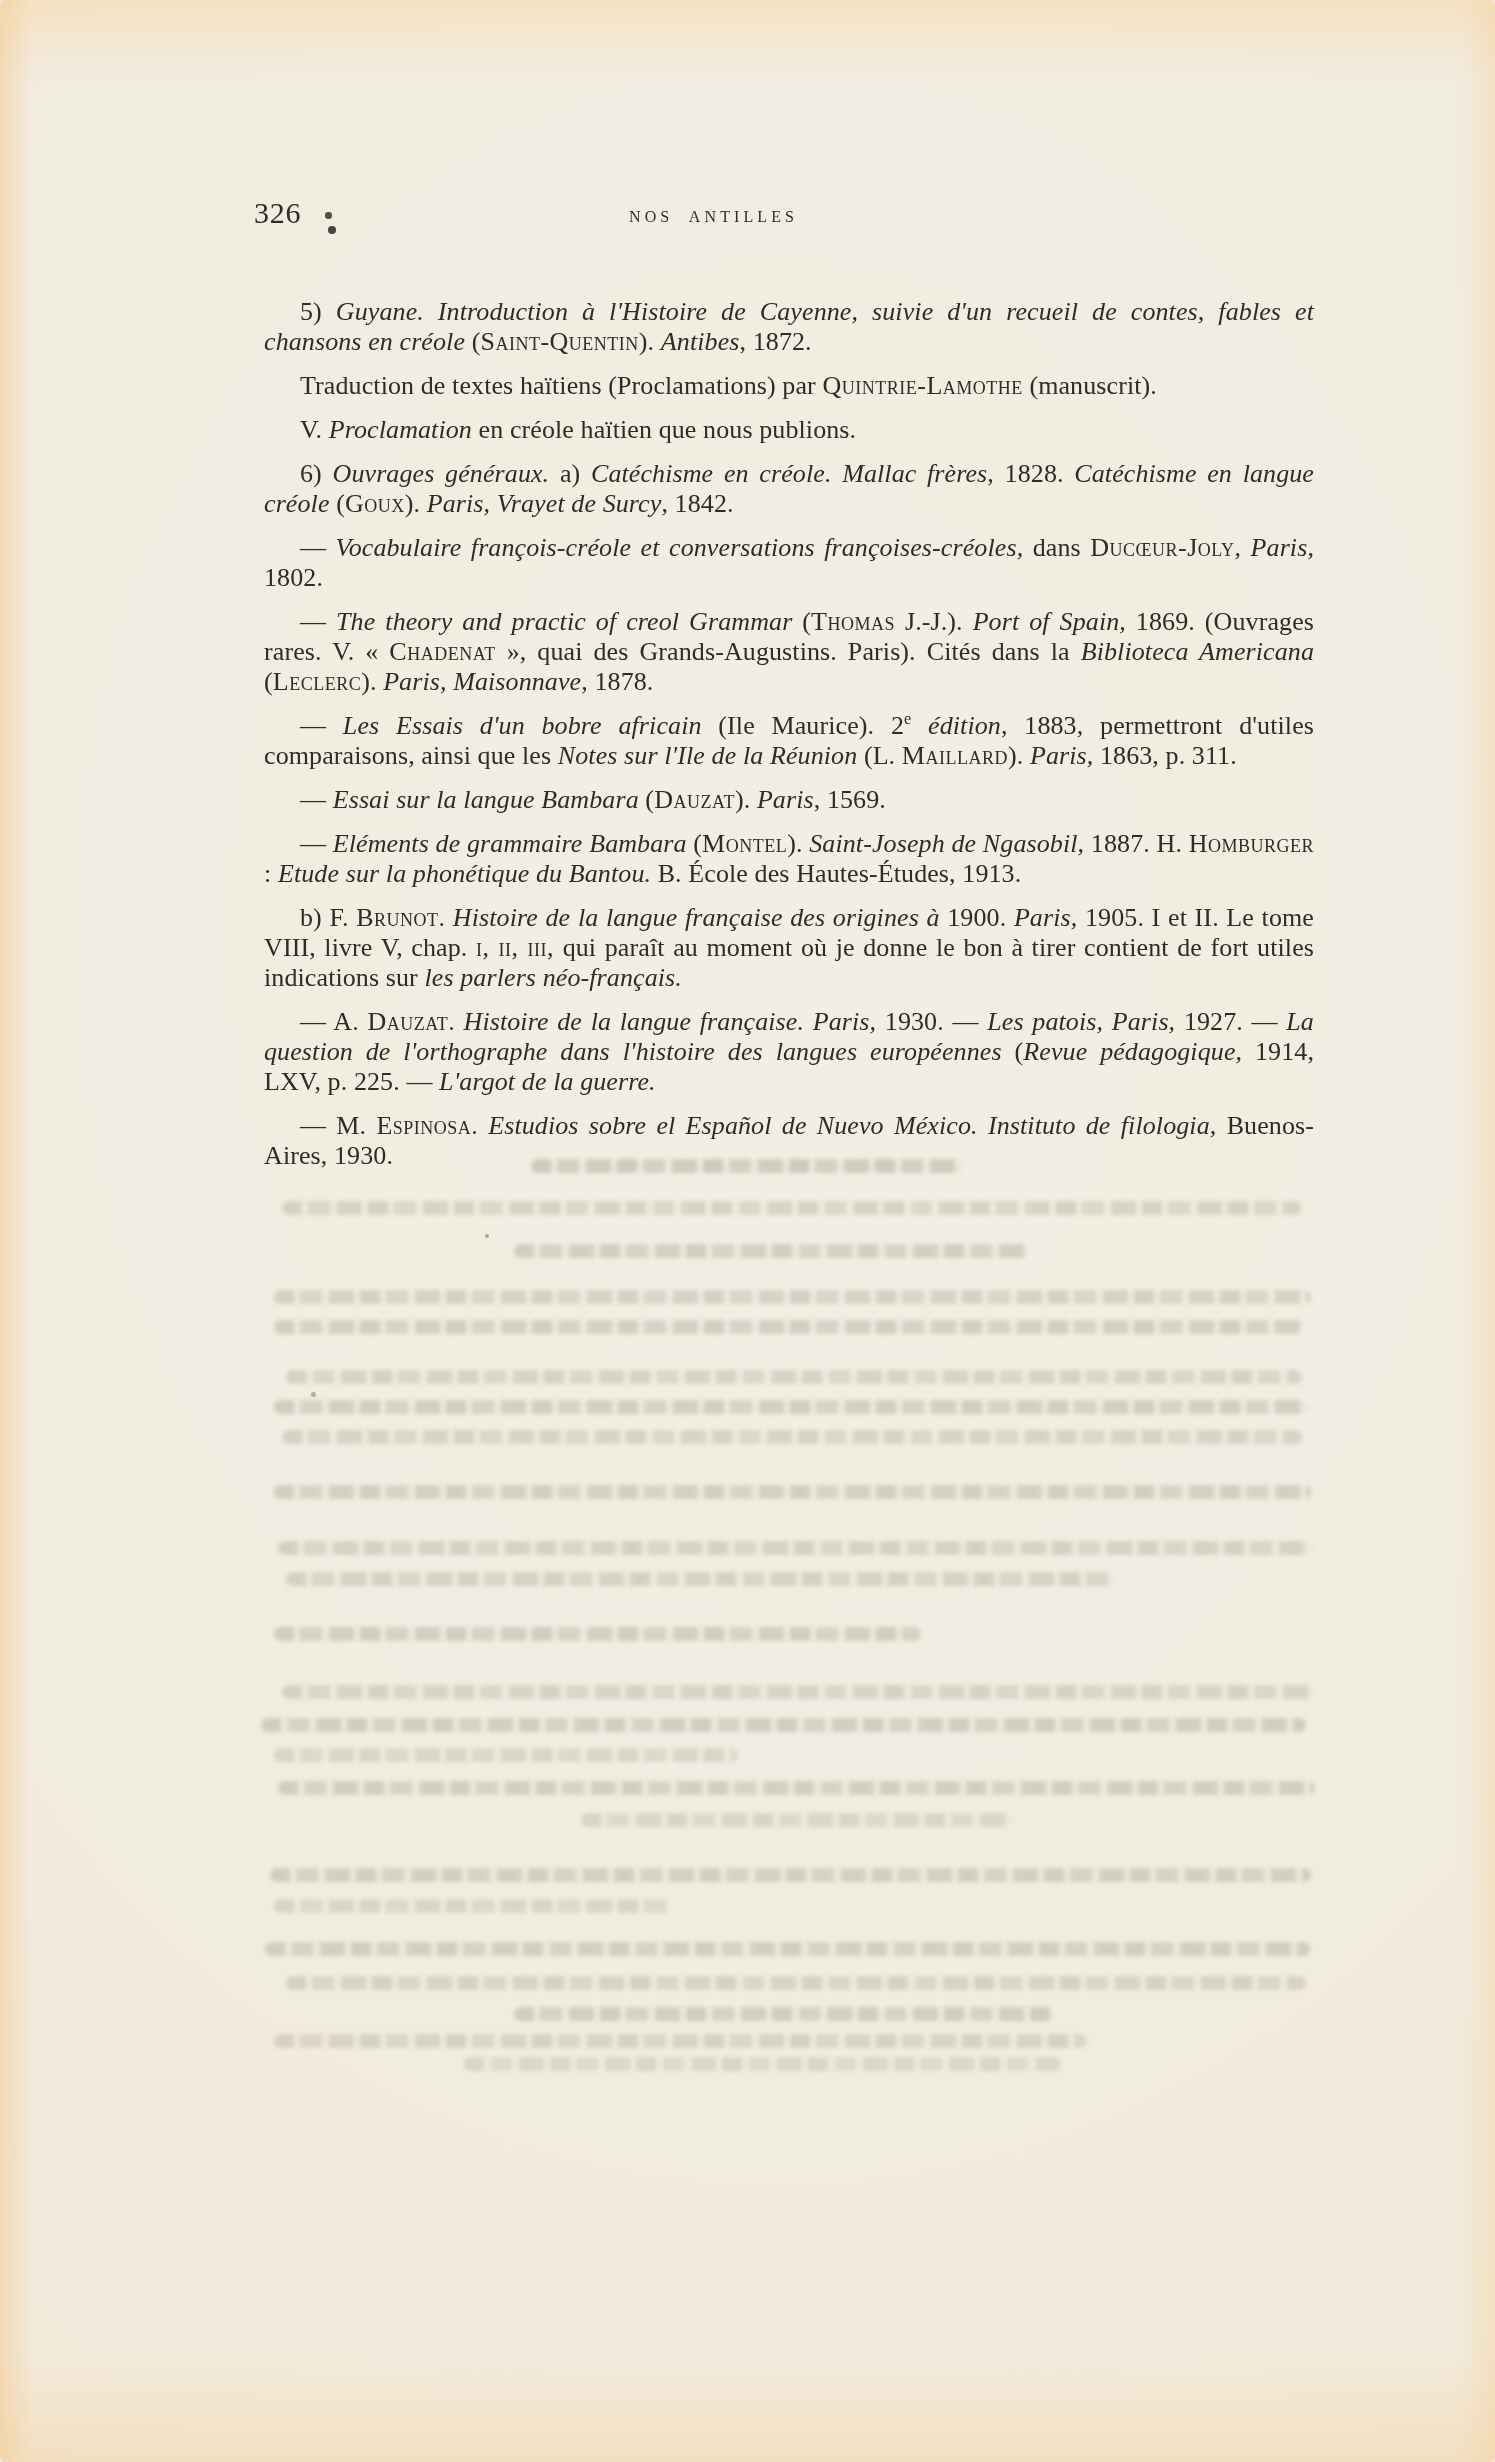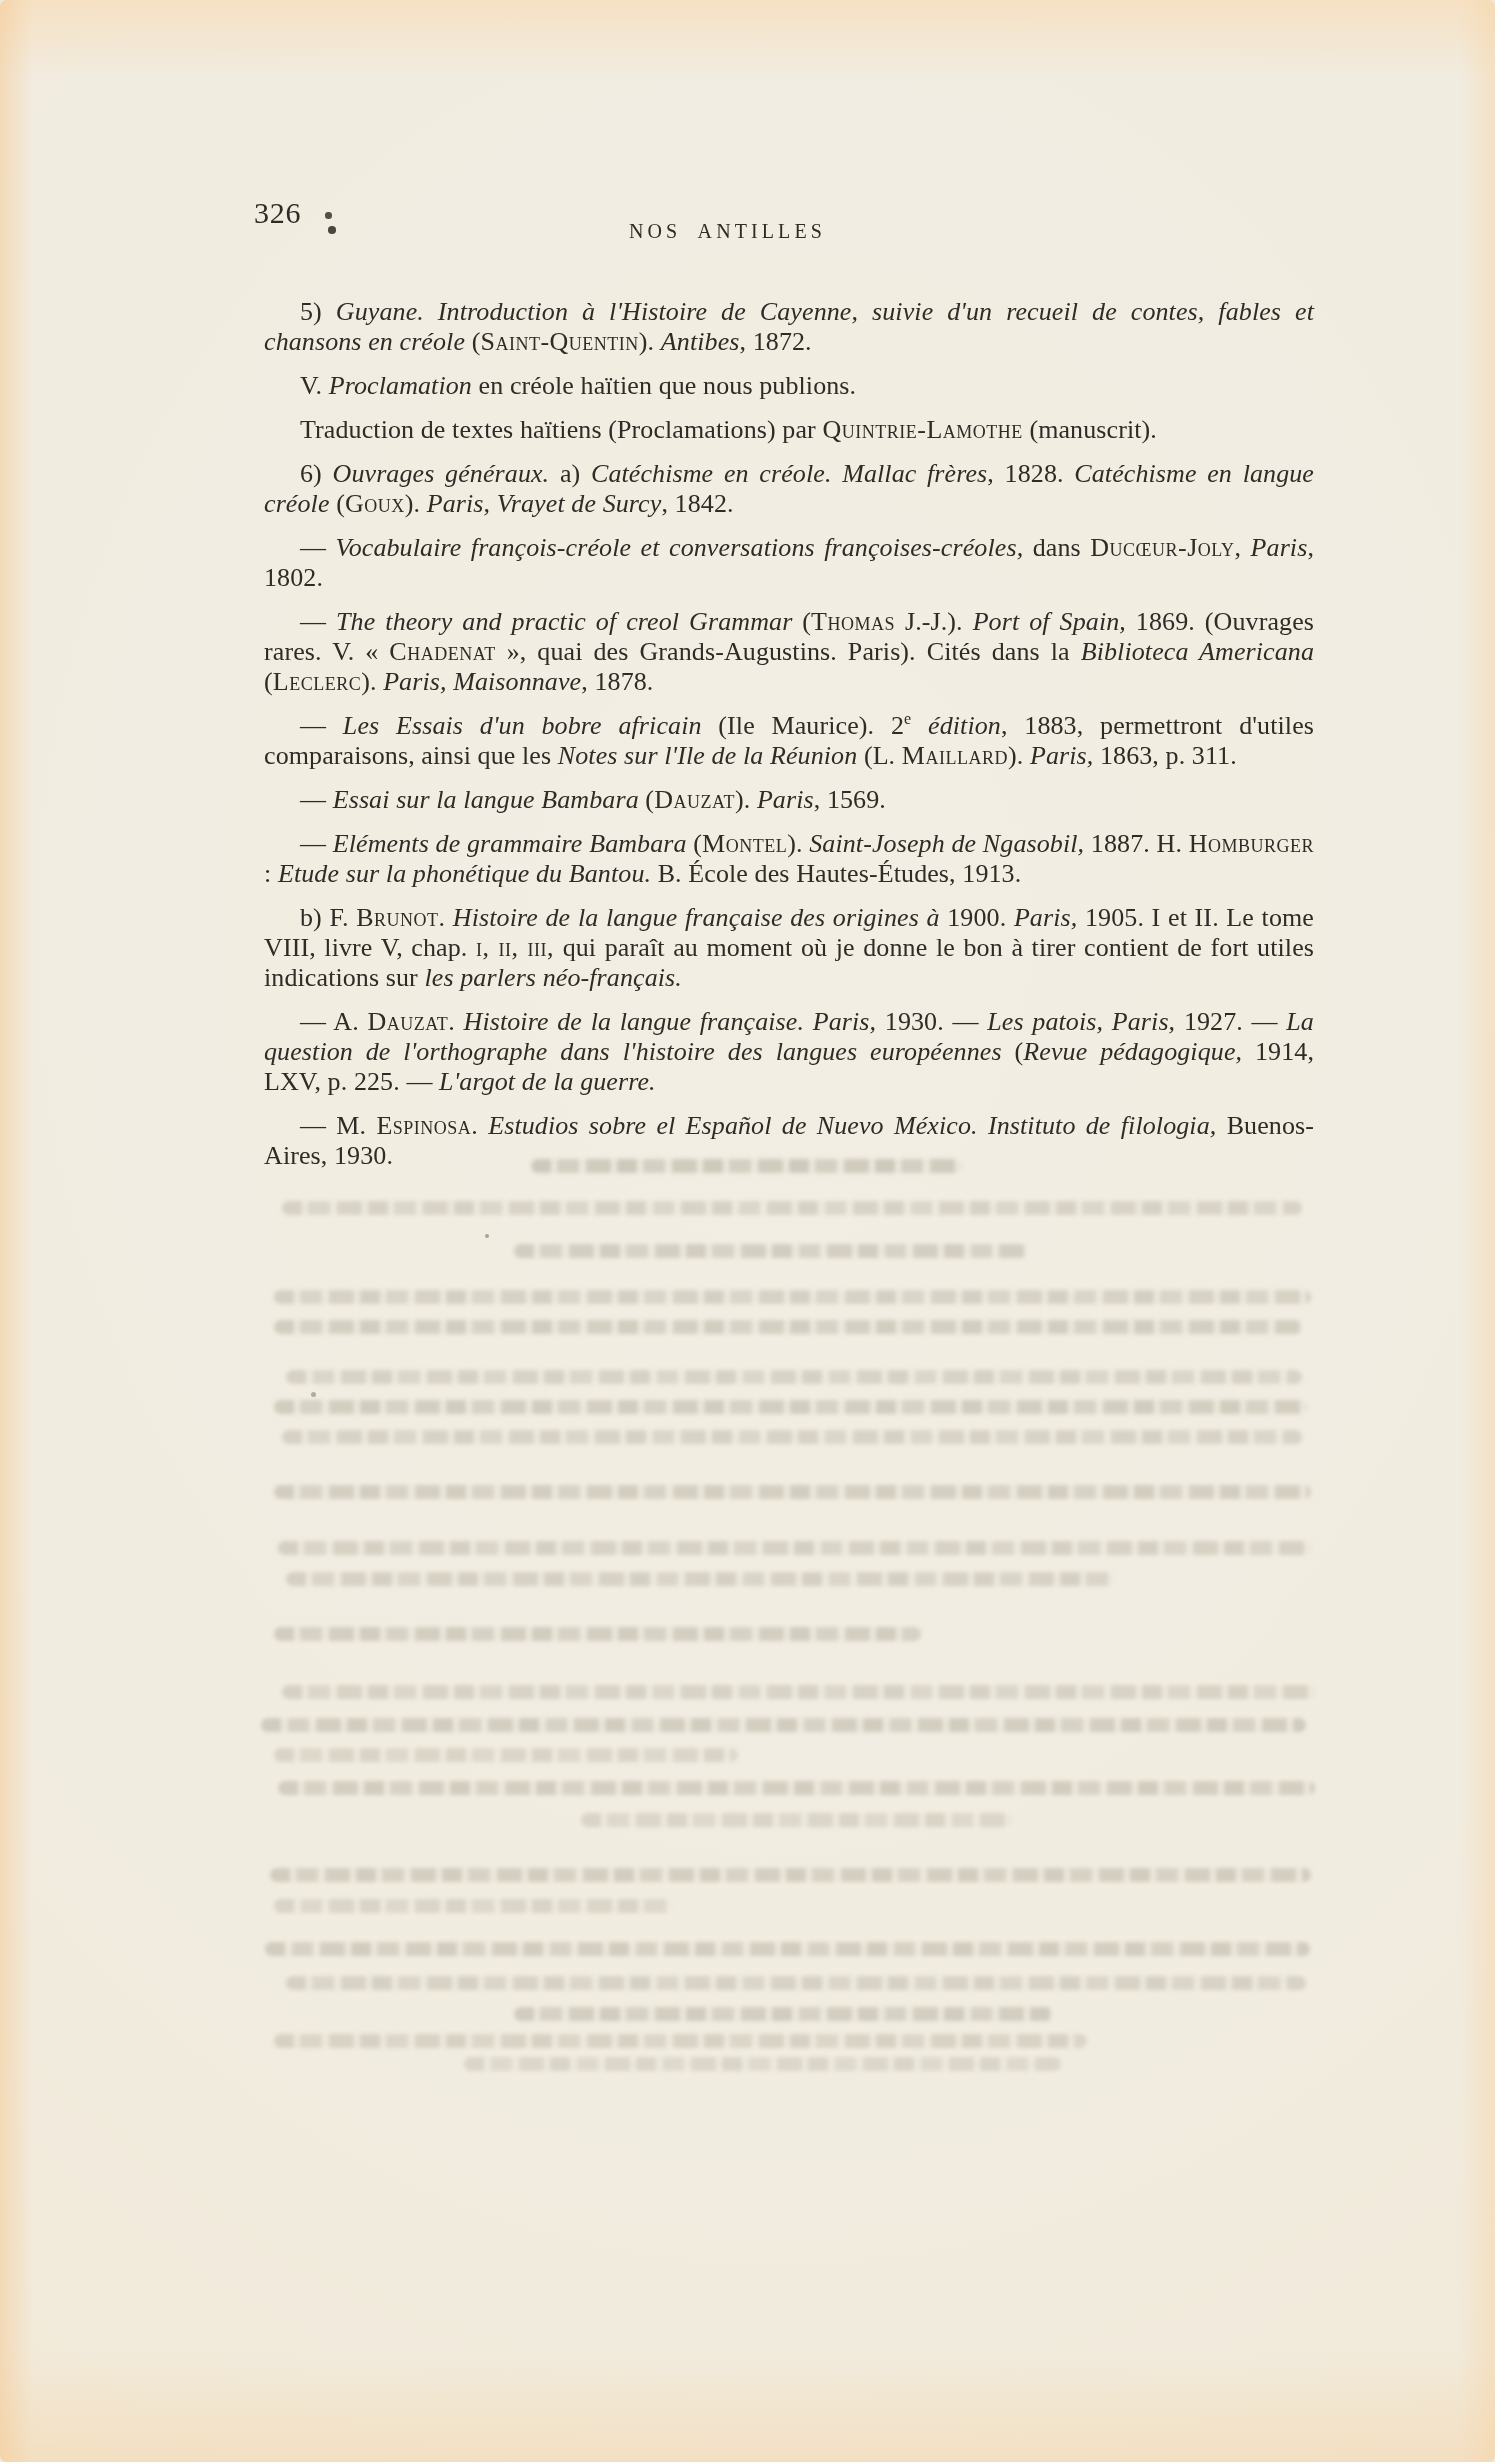--- a/index.html
+++ b/index.html
@@ -13,22 +13,22 @@
       linear-gradient(90deg, rgba(244,200,146,.50) 0%, rgba(244,200,146,0) 2.2%, rgba(244,200,146,0) 97.6%, rgba(246,211,162,.45) 100%),
       linear-gradient(180deg, rgba(249,216,172,.55) 0%, rgba(249,216,172,0) 3.2%, rgba(249,216,172,0) 95.5%, rgba(245,208,158,.40) 100%),
       radial-gradient(120% 90% at 52% 38%, #f2eee3 0%, #f1ece0 55%, #f2e9d7 84%, #f5e5ca 100%);
     border-radius: 7px;
   }
   .pagenum{
     position:absolute;left:254px;top:196px;
     font-size:30px;letter-spacing:0.8px;
   }
   .runtitle{
-    position:absolute;left:629px;top:220px;
-    font-size:20px;letter-spacing:4.1px;word-spacing:8.3px;
+    position:absolute;left:629px;top:208px;
+    font-size:16px;letter-spacing:4.1px;word-spacing:8.3px;
   }
   .textblock{
     position:absolute;left:250px;top:283px;width:1078px;
     font-size:26px;line-height:30px;
     text-align:justify;
     letter-spacing:0.1px;
   }
   .para{margin:14px;text-indent:36px;}
   .seg-r{font-style:normal;}
   .seg-i{font-style:italic;}
@@ -49,22 +49,22 @@
   .speck{position:absolute;border-radius:50%;background:#39332b;}
 </style>
 </head>
 <body>
 
 <div class="scan">
   <div class="pagenum">326</div>
   <div class="runtitle">NOS ANTILLES</div>
   <div class="textblock" id="textblock">
       <p class="para"><span class="seg-r">5) </span><span class="seg-i">Guyane. Introduction à l'Histoire de Cayenne, suivie d'un recueil de contes, fables et chansons en créole </span><span class="seg-r">(</span><span class="seg-sc">Saint-Quentin</span><span class="seg-r">). </span><span class="seg-i">Antibes</span><span class="seg-r">, 1872.</span></p>
+      <p class="para"><span class="seg-r">Traduction de textes haïtiens (Proclamations) par </span><span class="seg-sc">Quintrie-Lamothe</span><span class="seg-r"> (manuscrit).</span></p>
       <p class="para"><span class="seg-r">V. </span><span class="seg-i">Proclamation </span><span class="seg-r">en créole haïtien que nous publions.</span></p>
-      <p class="para"><span class="seg-r">Traduction de textes haïtiens (Proclamations) par </span><span class="seg-sc">Quintrie-Lamothe</span><span class="seg-r"> (manuscrit).</span></p>
       <p class="para"><span class="seg-r">6) </span><span class="seg-i">Ouvrages généraux.</span><span class="seg-r"> a) </span><span class="seg-i">Catéchisme en créole. Mallac frères</span><span class="seg-r">, 1828. </span><span class="seg-i">Catéchisme en langue créole </span><span class="seg-r">(</span><span class="seg-sc">Goux</span><span class="seg-r">). </span><span class="seg-i">Paris, Vrayet de Surcy</span><span class="seg-r">, 1842.</span></p>
       <p class="para"><span class="seg-r">— </span><span class="seg-i">Vocabulaire françois-créole et conversations françoises-créoles,</span><span class="seg-r"> dans </span><span class="seg-sc">Ducœur-Joly</span><span class="seg-r">, </span><span class="seg-i">Paris</span><span class="seg-r">, 1802.</span></p>
       <p class="para"><span class="seg-r">— </span><span class="seg-i">The theory and practic of creol Grammar </span><span class="seg-r">(</span><span class="seg-sc">Thomas</span><span class="seg-r"> J.-J.). </span><span class="seg-i">Port of Spain,</span><span class="seg-r"> 1869. (Ouvrages rares. V. « </span><span class="seg-sc">Chadenat</span><span class="seg-r"> », quai des Grands-Augustins. Paris). Cités dans la </span><span class="seg-i">Biblioteca Americana </span><span class="seg-r">(</span><span class="seg-sc">Leclerc</span><span class="seg-r">). </span><span class="seg-i">Paris, Maisonnave</span><span class="seg-r">, 1878.</span></p>
       <p class="para"><span class="seg-r">— </span><span class="seg-i">Les Essais d'un bobre africain </span><span class="seg-r">(Ile Maurice). 2</span><span class="seg-sup">e</span><span class="seg-r"> </span><span class="seg-i">édition</span><span class="seg-r">, 1883, permettront d'utiles comparaisons, ainsi que les </span><span class="seg-i">Notes sur l'Ile de la Réunion </span><span class="seg-r">(L. </span><span class="seg-sc">Maillard</span><span class="seg-r">). </span><span class="seg-i">Paris,</span><span class="seg-r"> 1863, p. 311.</span></p>
       <p class="para"><span class="seg-r">— </span><span class="seg-i">Essai sur la langue Bambara </span><span class="seg-r">(</span><span class="seg-sc">Dauzat</span><span class="seg-r">). </span><span class="seg-i">Paris</span><span class="seg-r">, 1569.</span></p>
       <p class="para"><span class="seg-r">— </span><span class="seg-i">Eléments de grammaire Bambara </span><span class="seg-r">(</span><span class="seg-sc">Montel</span><span class="seg-r">). </span><span class="seg-i">Saint-Joseph de Ngasobil,</span><span class="seg-r"> 1887. H. </span><span class="seg-sc">Homburger</span><span class="seg-r"> : </span><span class="seg-i">Etude sur la phonétique du Bantou.</span><span class="seg-r"> B. École des Hautes-Études, 1913.</span></p>
       <p class="para"><span class="seg-r">b) F. </span><span class="seg-sc">Brunot</span><span class="seg-r">. </span><span class="seg-i">Histoire de la langue française des origines à </span><span class="seg-r">1900. </span><span class="seg-i">Paris,</span><span class="seg-r"> 1905. I et II. Le tome VIII, livre V, chap. </span><span class="seg-sc">i, ii, iii,</span><span class="seg-r"> qui paraît au moment où je donne le bon à tirer contient de fort utiles indications sur </span><span class="seg-i">les parlers néo-français.</span></p>
       <p class="para"><span class="seg-r">— A. </span><span class="seg-sc">Dauzat</span><span class="seg-r">. </span><span class="seg-i">Histoire de la langue française. Paris, </span><span class="seg-r">1930. — </span><span class="seg-i">Les patois, Paris, </span><span class="seg-r">1927. — </span><span class="seg-i">La question de l'orthographe dans l'histoire des langues européennes </span><span class="seg-r">(</span><span class="seg-i">Revue pédagogique, </span><span class="seg-r">1914, LXV, p. 225. — </span><span class="seg-i">L'argot de la guerre.</span></p>
       <p class="para"><span class="seg-r">— M. </span><span class="seg-sc">Espinosa</span><span class="seg-r">. </span><span class="seg-i">Estudios sobre el Español de Nuevo México. Instituto de filologia,</span><span class="seg-r"> Buenos-Aires, 1930.</span></p>
     </div>

